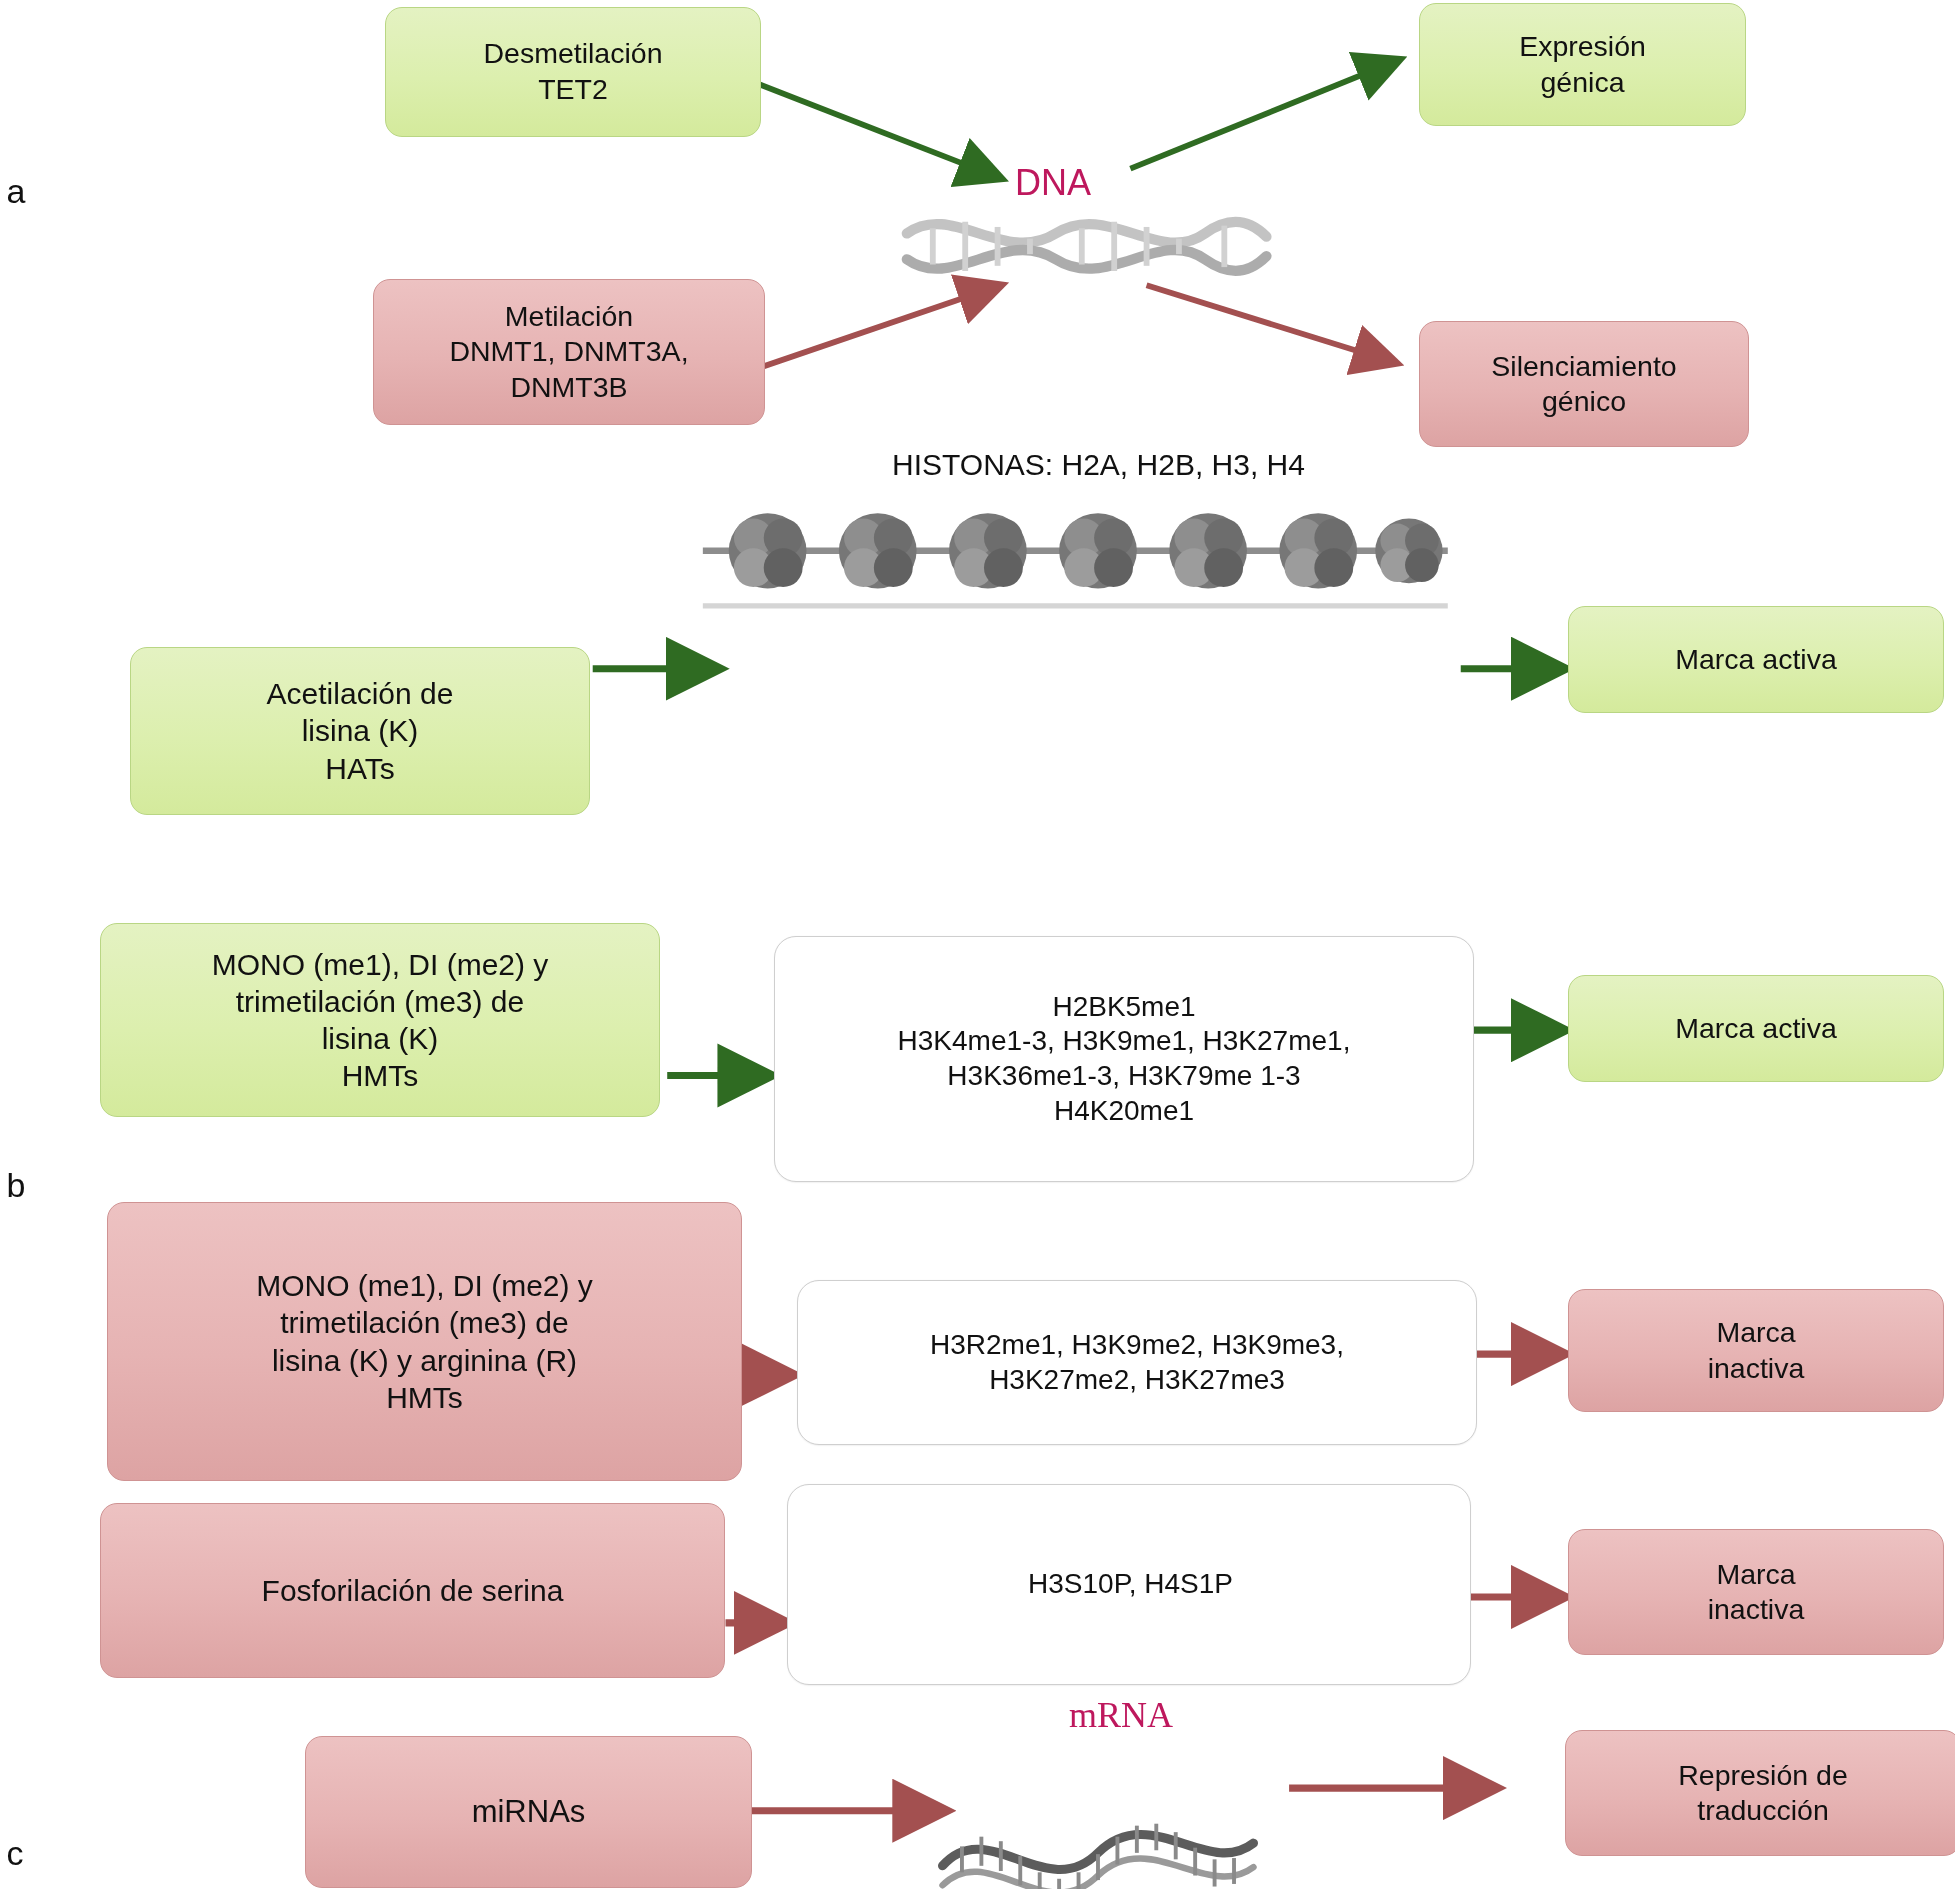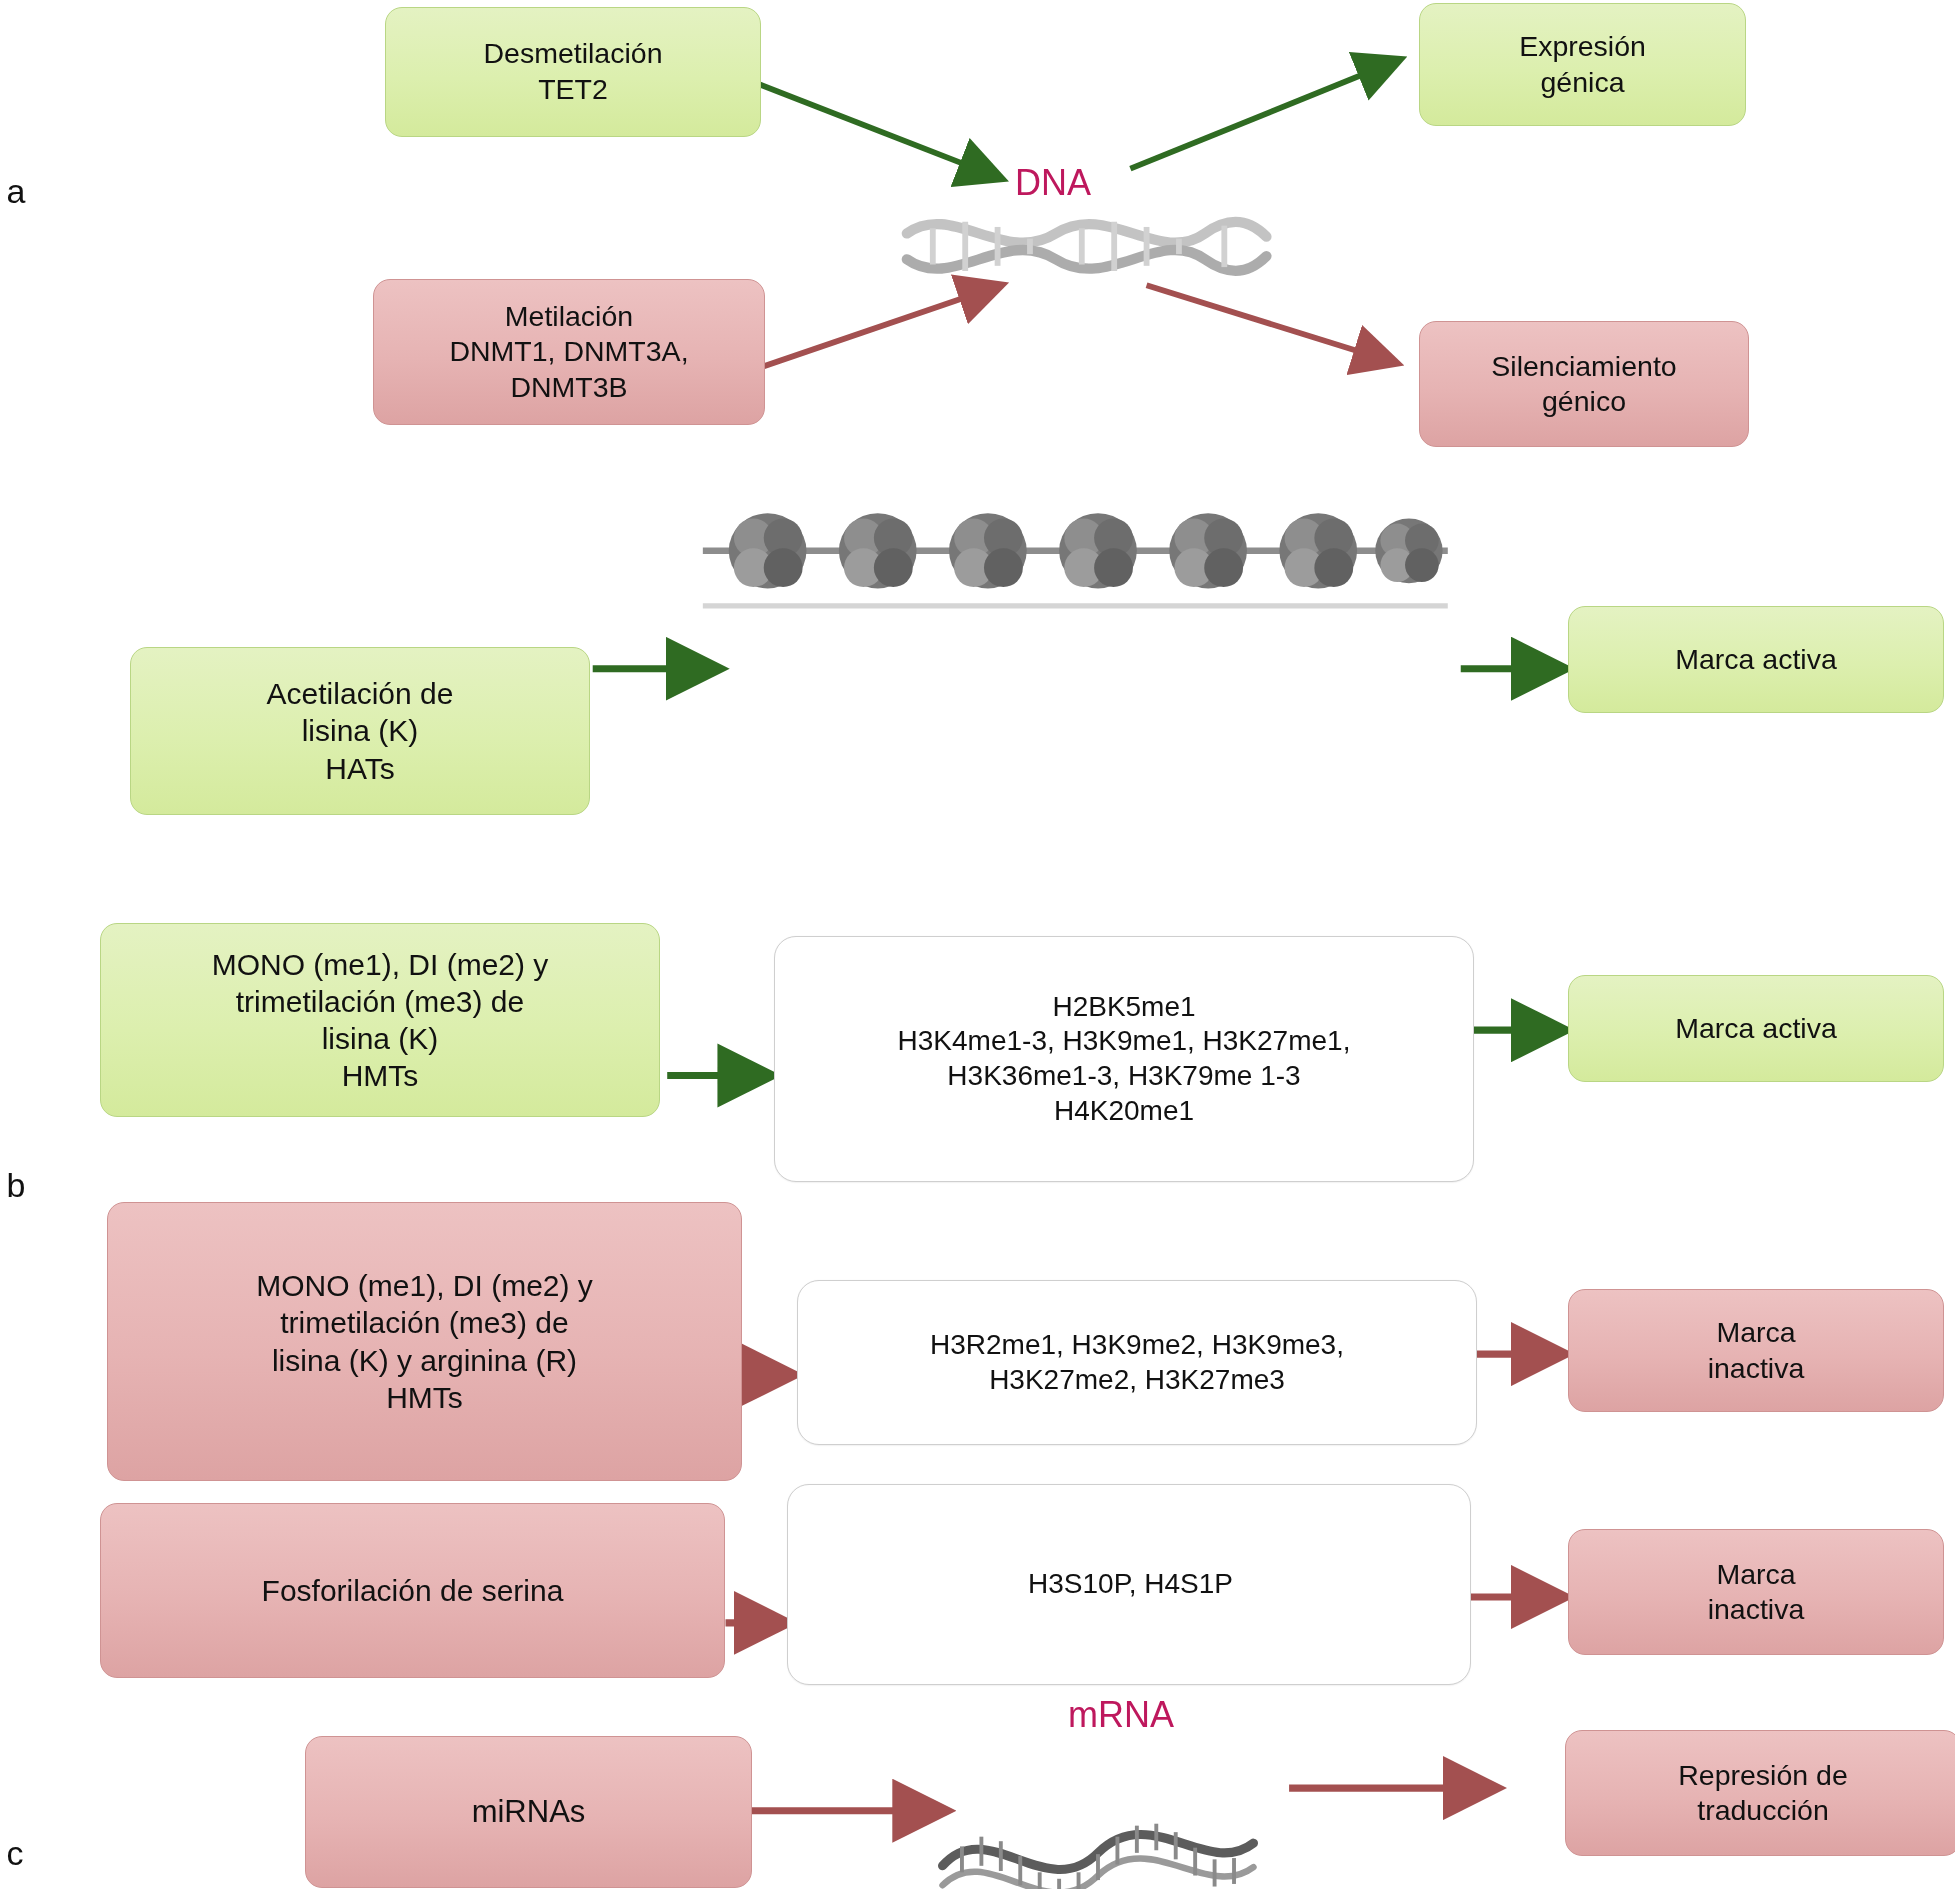--- a/index.html
+++ b/index.html
@@ -230,20 +230,21 @@
 
   <div class="big-label" style="left:969px; top:162px; width:168px;">DNA</div>
 
   <div class="box red multiline" style="left:373px; top:279px; width:392px; height:146px;">Metilación
 DNMT1, DNMT3A,
 DNMT3B</div>
 
   <div class="box red multiline" style="left:1419px; top:321px; width:330px; height:126px;">Silenciamiento
 génico</div>
 
+  <div class="plain-label" style="left:807px; top:447px; width:583px;">HISTONAS:  H2A,  H2B, H3,  H4</div>
 
   <div class="box green multiline" style="left:130px; top:603px; width:460px; height:168px; font-size:30px;margin-top:44px;">Acetilación de
 lisina (K)
 HATs</div>
 
 
   <div class="box green" style="left:1568px; top:606px; width:376px; height:107px;">Marca activa</div>
 
   <div class="box green multiline" style="left:100px; top:923px; width:560px; height:194px; font-size:30px;">MONO (me1), DI (me2) y
 trimetilación (me3) de
@@ -270,19 +271,19 @@
 
   <div class="box red" style="left:100px; top:1503px; width:625px; height:175px; font-size:30px;">Fosforilación de serina</div>
 
   <div class="box white" style="left:787px; top:1484px; width:684px; height:201px; font-size:28px;padding-left:12px;">H3S10P, H4S1P</div>
 
   <div class="box red multiline" style="left:1568px; top:1529px; width:376px; height:126px;">Marca
 inactiva</div>
 
   <div class="box red" style="left:305px; top:1736px; width:447px; height:152px; font-size:31px;">miRNAs</div>
 
-  <div class="big-label" style="left:1011px; top:1694px; width:220px;">mRNA</div>
+  <div class="big-label" style="left:1011px; top:1694px; width:220px;font-family:Liberation Serif, serif;">mRNA</div>
 
   <div class="box red multiline" style="left:1565px; top:1730px; width:396px; height:126px;">Represión de
 traducción</div>
 
 </div>
 
 
 </body></html>

